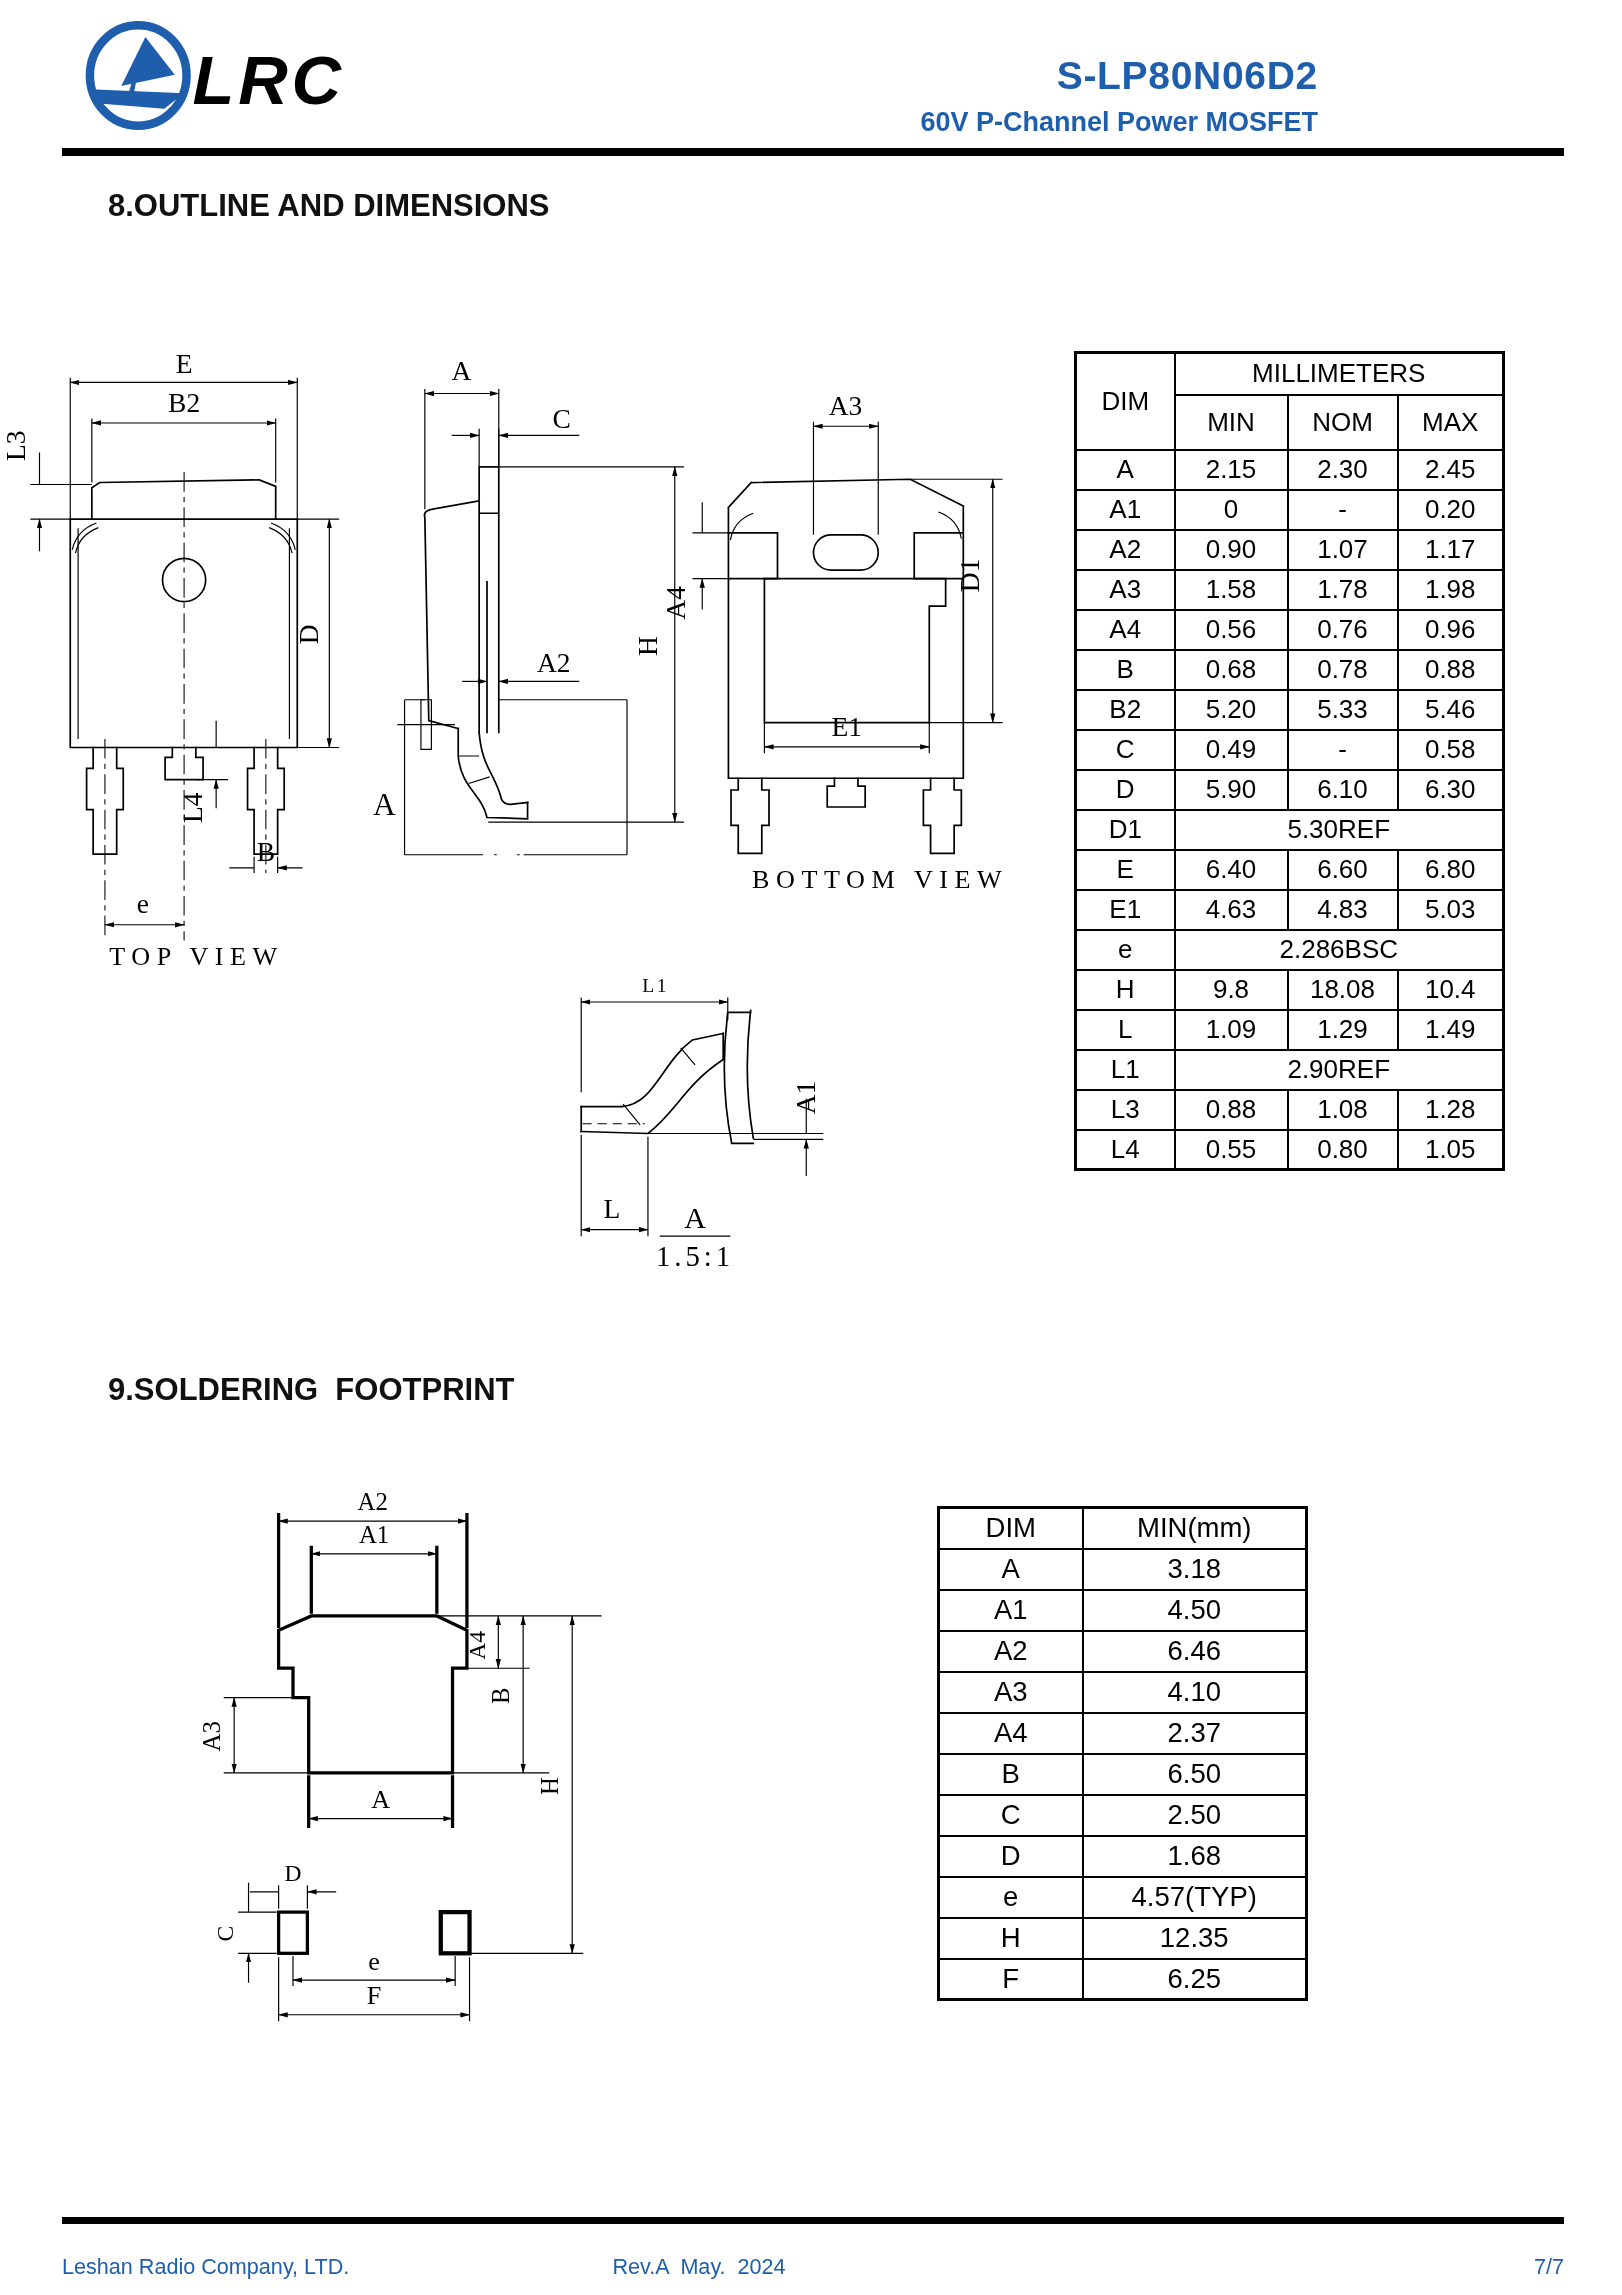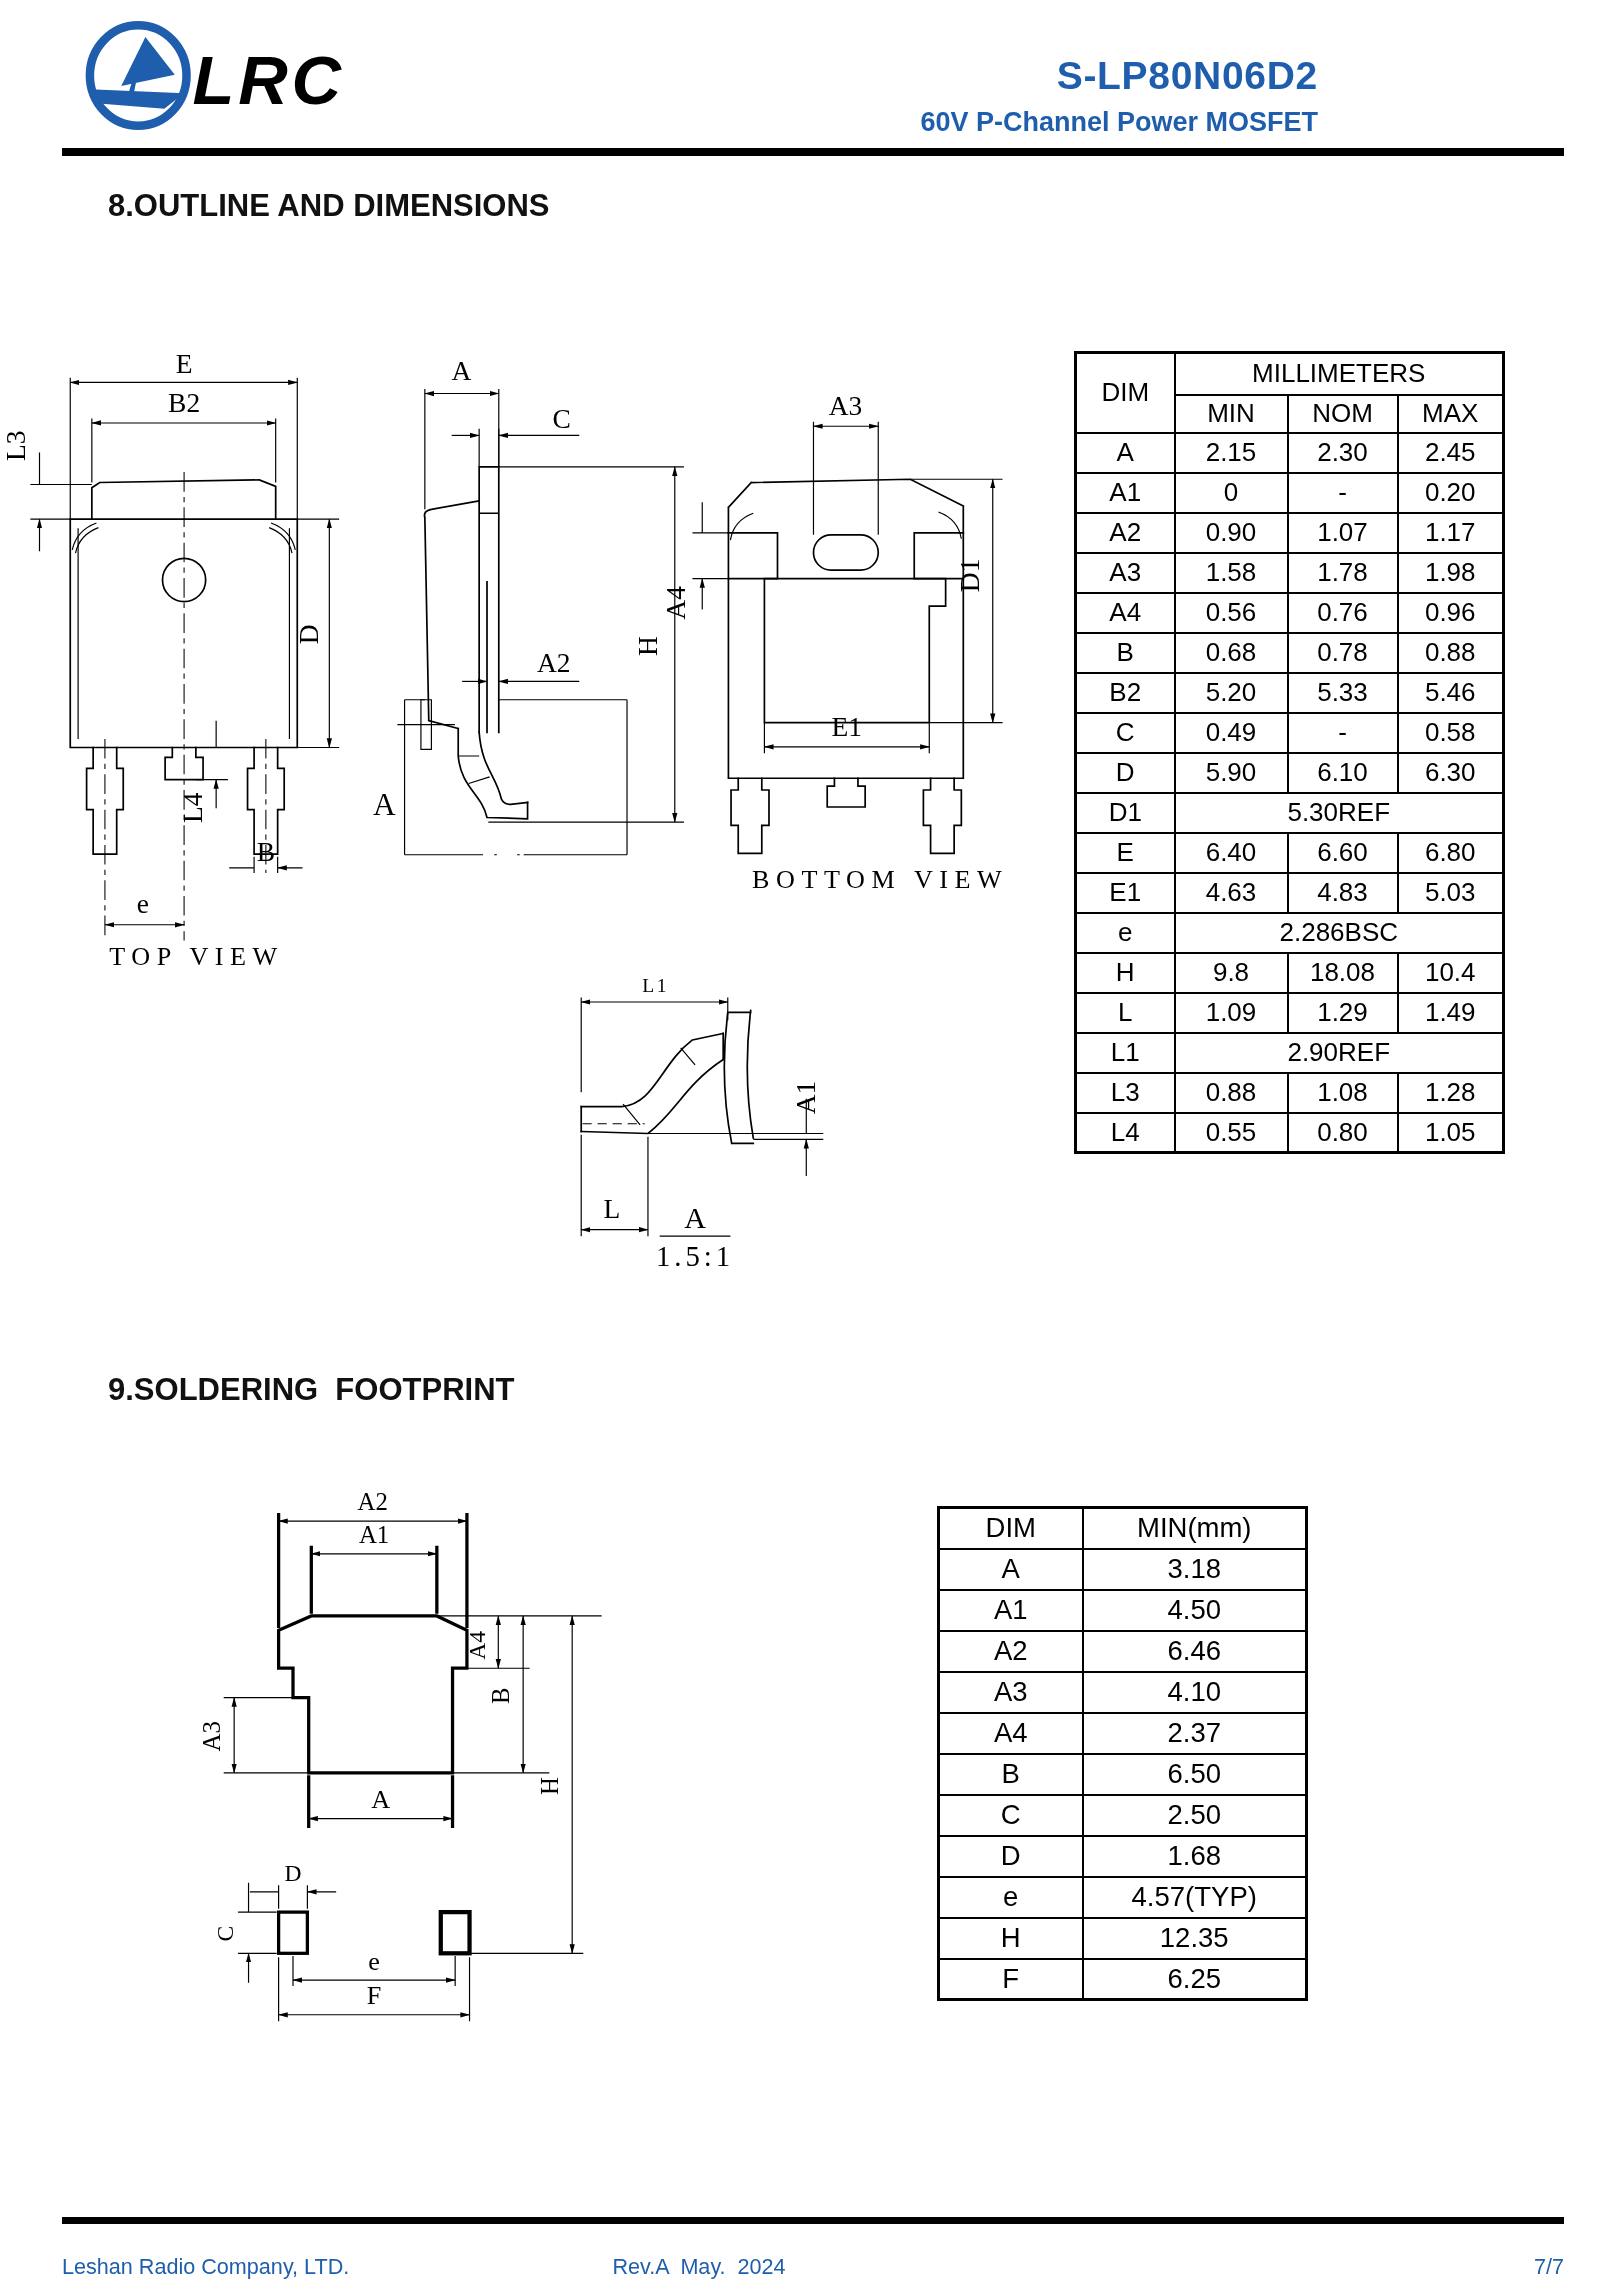--- a/index.html
+++ b/index.html
@@ -213,21 +213,21 @@
       <col style="width:99px">
       <col style="width:113px">
       <col style="width:110px">
       <col style="width:106px">
     </colgroup>
   <tbody>
       <tr style="height:42px;">
     <td rowspan="2">DIM</td>
     <td colspan="3">MILLIMETERS</td>
   </tr>
-  <tr style="height:38px;margin-top:28px;">
+  <tr style="height:55px;margin-top:28px;">
     <td>MIN</td>
     <td>NOM</td>
     <td>MAX</td>
   </tr>
   <tr style="height:40px;">
         <td>A</td>
         <td>2.15</td>
         <td>2.30</td>
         <td>2.45</td>
       </tr>

